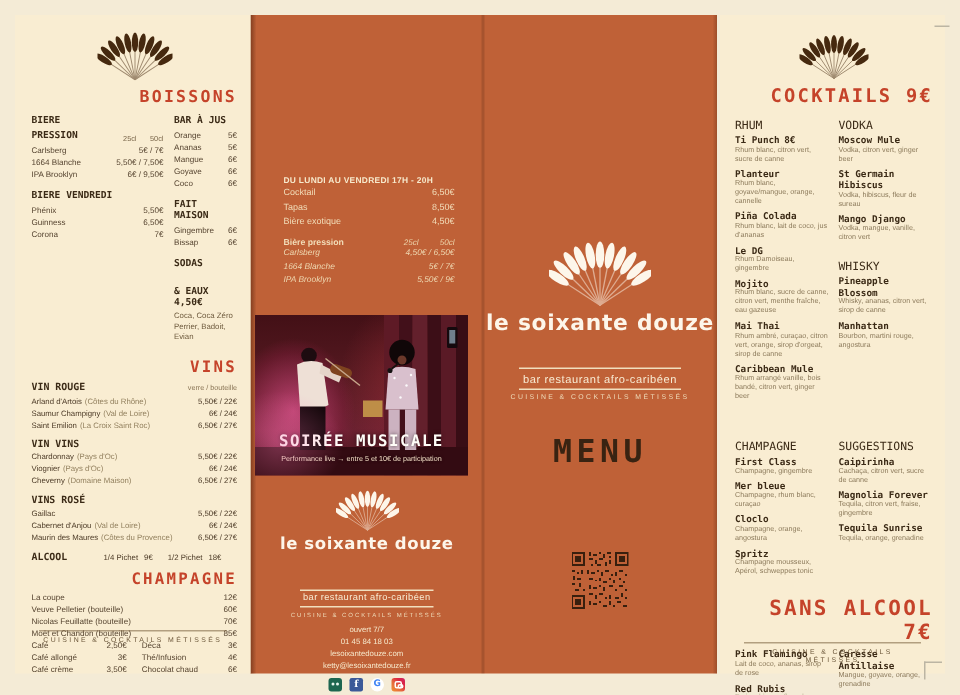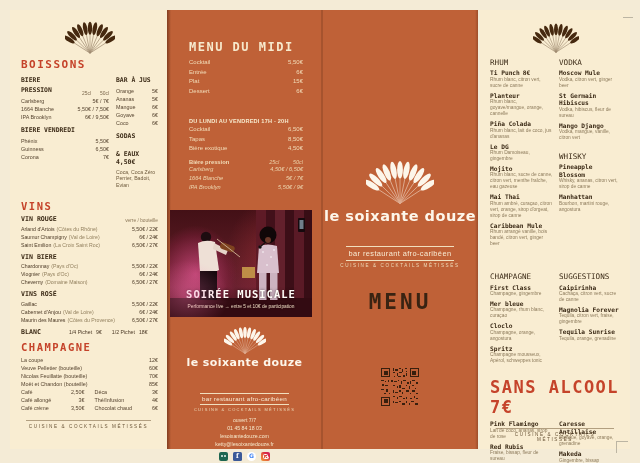--- a/index.html
+++ b/index.html
@@ -16,21 +16,21 @@
   #band .crease-r{position:absolute;right:0;top:0;bottom:0;width:3px;
       background:linear-gradient(270deg,rgba(55,18,4,.25),rgba(55,18,4,0))}
   #p1{left:10px;width:157px;background:#f9edd2;padding:8px 9px 0 11px}
   #p2{left:167px;width:155px}
   #p3{left:322px;width:156px}
   #p4{left:480px;width:150px;background:#f9edd2;padding:10px 8px 0 10px}
 
   
   .fan{display:block;margin:0 auto}
   .red-title{font-family:"DejaVu Sans Mono",monospace;font-weight:bold;color:#c5432a;
-      text-align:left;letter-spacing:1.5px}
+      text-align:right;letter-spacing:1.5px}
   .foot{position:absolute;left:16px;right:16px;text-align:center;
       font-size:4.6px;letter-spacing:1.6px;color:#6b5639;
       border-top:1px solid rgba(120,95,60,.55);padding-top:3px}
 
   
   #p1 .big{font-size:11px;margin:3px 0 6px}
   .cols{display:flex;gap:7px}
   .c-left{width:88px}
   .c-right{flex:1}
   .sec-h{font-family:"DejaVu Sans Mono",monospace;font-weight:bold;font-size:6.4px;
@@ -118,21 +118,21 @@
   .cola{width:63px}
   .colb{flex:1}
   .csec{font-family:"DejaVu Sans Mono",monospace;font-weight:normal;font-size:7.6px;
       color:#3b2a16;line-height:8.4px;margin:5px 0 2px}
   .item{margin-bottom:3px}
   .iname{font-family:"DejaVu Sans Mono",monospace;font-weight:bold;font-size:6.2px;
       color:#3b2a16;line-height:7.4px}
   .iname .ipr{margin-left:3px}
   .idesc{font-size:4.8px;color:#8d7b5c;line-height:6px}
   .grid2{margin-top:18px}
-  .sa-title{font-size:17px;margin:10px 0 3px}
+  .sa-title{font-size:14px;margin:10px 0 3px}
   #p4 .foot{bottom:7px}
 
   
   .mark-tr{position:absolute;right:7px;top:17px;width:10px;height:1px;background:#bcb5a3}
   .mark-br{position:absolute;right:12px;bottom:10px;width:12px;height:12px;
       border-top:1px solid #bcb5a3;border-left:1px solid #bcb5a3}
 </style>
 </head>
 <body>
 
@@ -242,20 +242,31 @@
           <div class="row">
               <span>Goyave</span>
               <span class="p">6€</span>
             </div>
           <div class="row">
               <span>Coco</span>
               <span class="p">6€</span>
             </div>
         </div>
         <div class="sec">
+          <div class="sec-h">FAIT MAISON</div>
+          <div class="row">
+              <span>Gingembre</span>
+              <span class="p">6€</span>
+            </div>
+          <div class="row">
+              <span>Bissap</span>
+              <span class="p">6€</span>
+            </div>
+        </div>
+        <div class="sec">
           <div class="sec-h" style="margin-bottom:11px">SODAS</div>
           <div class="sec-h">&amp; EAUX 4,50€</div>
           <div class="desc">Coca, Coca Zéro</div>
           <div class="desc">Perrier, Badoit, Evian</div>
         </div>
       </div>
     </div>
 
     <h2 class="red-title mid">VINS</h2>
     <div>
@@ -273,21 +284,21 @@
           <span class="d">(Val de Loire)</span>
           <span class="p">6€  /  24€</span>
         </div>
       <div class="wrow">
           <span>Saint Emilion</span>
           <span class="d">(La Croix Saint Roc)</span>
           <span class="p">6,50€  /  27€</span>
         </div>
       <div class="wgap"></div>
       <div class="whead">
-          <span class="t">VIN BIERE</span>
+          <span class="t">VIN VINS</span>
         </div>
       <div class="wrow">
           <span>Chardonnay</span>
           <span class="d">(Pays d'Oc)</span>
           <span class="p">5,50€  /  22€</span>
         </div>
       <div class="wrow">
           <span>Viognier</span>
           <span class="d">(Pays d'Oc)</span>
           <span class="p">6€  /  24€</span>
@@ -309,21 +320,21 @@
           <span>Cabernet d'Anjou</span>
           <span class="d">(Val de Loire)</span>
           <span class="p">6€  /  24€</span>
         </div>
       <div class="wrow">
           <span>Maurin des Maures</span>
           <span class="d">(Côtes du Provence)</span>
           <span class="p">6,50€  /  27€</span>
         </div>
       <div class="pichet">
-        <span class="t">BLANC</span>
+        <span class="t">ALCOOL</span>
         <span class="q">1/4 Pichet</span>
         <span class="v">9€</span>
         <span class="q">1/2 Pichet</span>
         <span class="v">18€</span>
       </div>
     </div>
 
     <h2 class="red-title mid">CHAMPAGNE</h2>
     <div>
       <div class="row">
@@ -372,39 +383,20 @@
             <span>Chocolat chaud</span>
             <span class="p">6€</span>
           </div>
       </div>
     </div>
 
     <div class="foot">CUISINE &amp; COCKTAILS MÉTISSÉS</div>
   </section>
 
   <section id="p2" class="panel">
-    <div class="blk" style="top:30px">
-      <div class="t1">MENU DU MIDI</div>
-      <div class="orow">
-          <span>Cocktail</span>
-          <span>5,50€</span>
-        </div>
-      <div class="orow">
-          <span>Entrée</span>
-          <span>6€</span>
-        </div>
-      <div class="orow">
-          <span>Plat</span>
-          <span>15€</span>
-        </div>
-      <div class="orow">
-          <span>Dessert</span>
-          <span>6€</span>
-        </div>
-    </div>
 
     <div class="blk" style="top:108px">
       <div class="sub">DU LUNDI AU VENDREDI  17H - 20H</div>
       <div class="orow">
           <span>Cocktail</span>
           <span>6,50€</span>
         </div>
       <div class="orow">
           <span>Tapas</span>
           <span>8,50€</span>
@@ -583,20 +575,21 @@
         <rect x="21" y="27" width="1" height="1"></rect>
       <rect x="23" y="25" width="2" height="1"></rect>
         <rect x="26" y="27" width="2" height="1"></rect>
     </svg>
   </section>
 
   <section id="p4" class="panel">
     <svg class="fan" width="46" height="34" viewBox="0 0 100 80" style="color:#46290f">
         <use href="#fanshape"></use>
       </svg>
+    <h1 class="red-title big">COCKTAILS 9€</h1>
 
     <div class="cgrid">
       <div class="cola">
         <div class="csec">RHUM</div>
         <div class="item">
           <div class="iname"><span>Ti Punch</span><span class="ipr">8€</span></div>
           <div class="idesc">Rhum blanc, citron vert, sucre de canne</div>
         </div>
         <div class="item">
             <div class="iname">Planteur</div>

